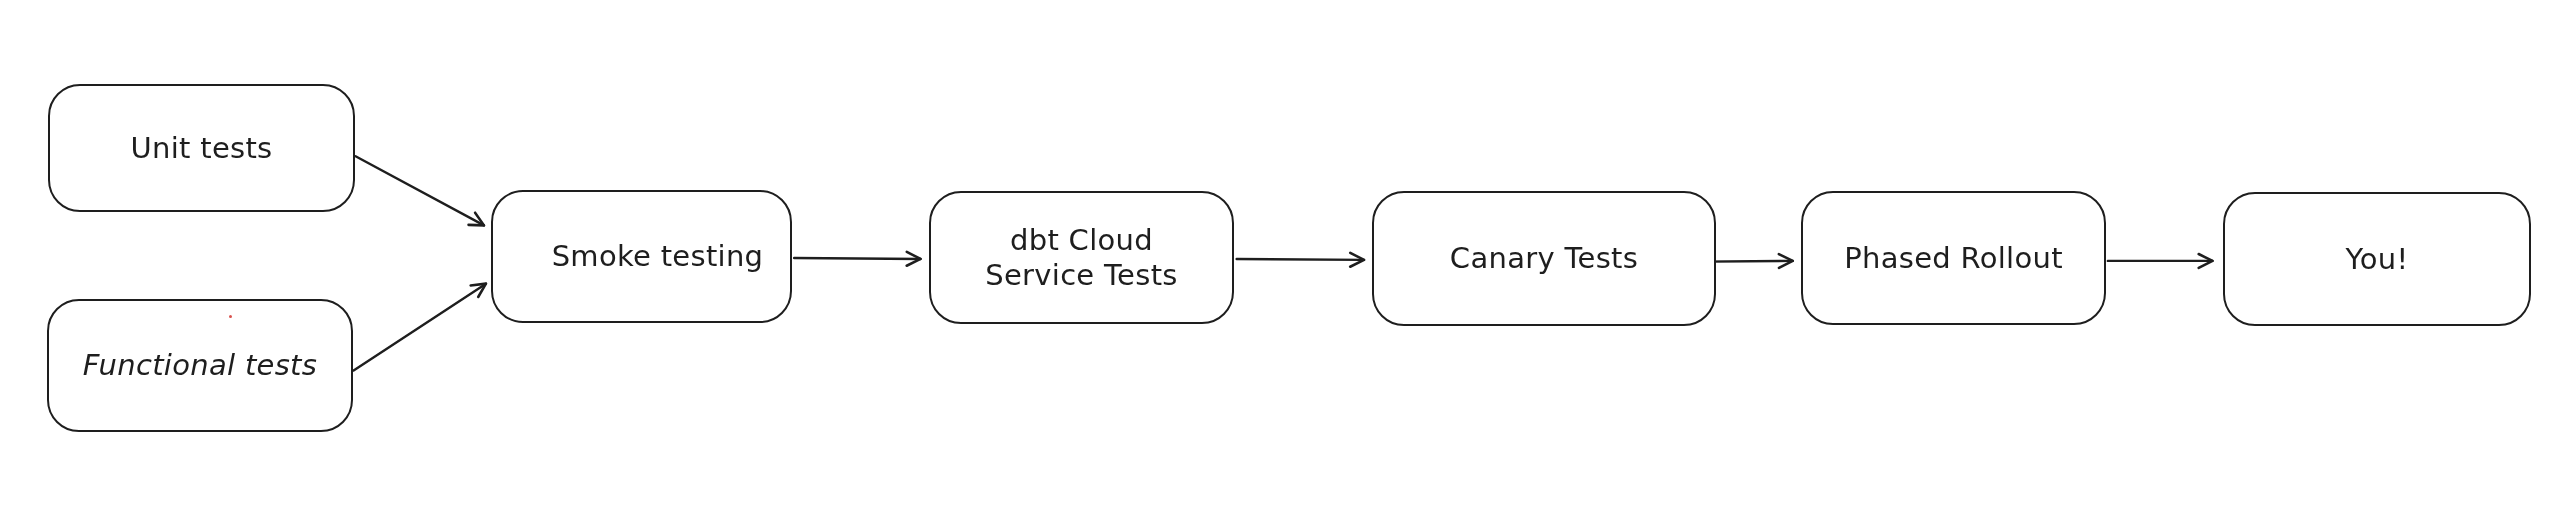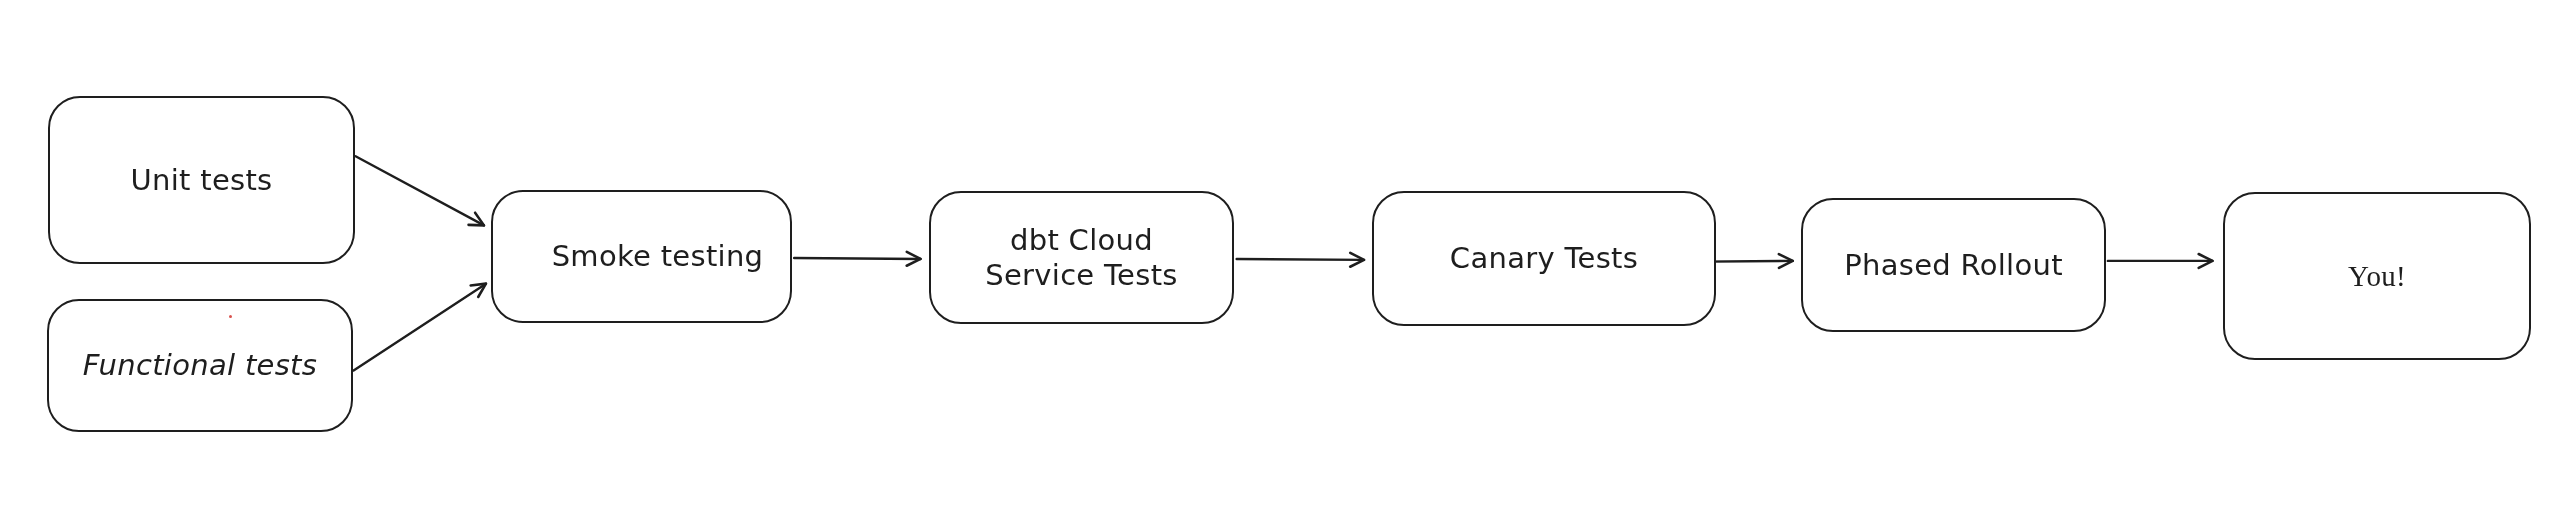--- a/index.html
+++ b/index.html
@@ -59,38 +59,38 @@
         </marker>
       </defs>
       <line x1="360" y1="158" x2="490" y2="228" stroke="#1e1e1e" stroke-width="2.4" stroke-linecap="round" marker-end="url(#ah)"></line>
       <line x1="358" y1="375" x2="492" y2="287" stroke="#1e1e1e" stroke-width="2.4" stroke-linecap="round" marker-end="url(#ah)"></line>
       <line x1="804" y1="261" x2="932" y2="262" stroke="#1e1e1e" stroke-width="2.4" stroke-linecap="round" marker-end="url(#ah)"></line>
       <line x1="1252" y1="262" x2="1381" y2="263" stroke="#1e1e1e" stroke-width="2.4" stroke-linecap="round" marker-end="url(#ah)"></line>
       <line x1="1697" y1="265" x2="1815" y2="264" stroke="#1e1e1e" stroke-width="2.4" stroke-linecap="round" marker-end="url(#ah)"></line>
       <line x1="2134" y1="264" x2="2240" y2="264" stroke="#1e1e1e" stroke-width="2.4" stroke-linecap="round" marker-end="url(#ah)"></line>
     </svg>
   <div>
-      <div class="node" style="left: 48px; top: 96px; width: 307px; height: 168px; justify-content: center;">
+      <div class="node" style="left: 48px; top: 84px; width: 307px; height: 128px; justify-content: center;">
         <div class="node-label">Unit tests</div>
       </div>
       <div class="node" style="left: 47px; top: 299px; width: 306px; height: 133px; font-style: italic;">
         <div class="node-label">Functional tests</div>
       </div>
       <div class="node" style="left: 491px; top: 190px; width: 301px; height: 133px; padding-left: 32px;">
         <div class="node-label">Smoke testing</div>
       </div>
       <div class="node" style="left: 929px; top: 191px; width: 305px; height: 133px;">
         <div class="node-label">dbt Cloud
 Service Tests</div>
       </div>
       <div class="node" style="left: 1372px; top: 191px; width: 344px; height: 135px;">
         <div class="node-label">Canary Tests</div>
       </div>
-      <div class="node" style="left: 1801px; top: 198px; width: 305px; height: 134px; align-items: center;">
+      <div class="node" style="left: 1801px; top: 191px; width: 305px; height: 134px; align-items: center;">
         <div class="node-label">Phased Rollout</div>
       </div>
-      <div class="node" style="left: 2223px; top: 192px; width: 308px; height: 168px; font-family: Liberation Serif, serif;">
+      <div class="node" style="left: 2223px; top: 192px; width: 308px; height: 134px;">
         <div class="node-label">You!</div>
       </div>
     </div>
   <div class="red-dot" style="left: 229px; top: 315px; background: rgb(217, 83, 79);"></div>
 </div>
 
 
 </body></html>

